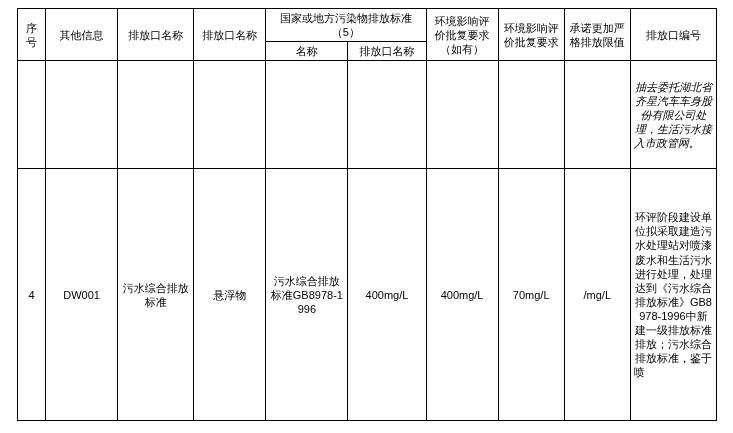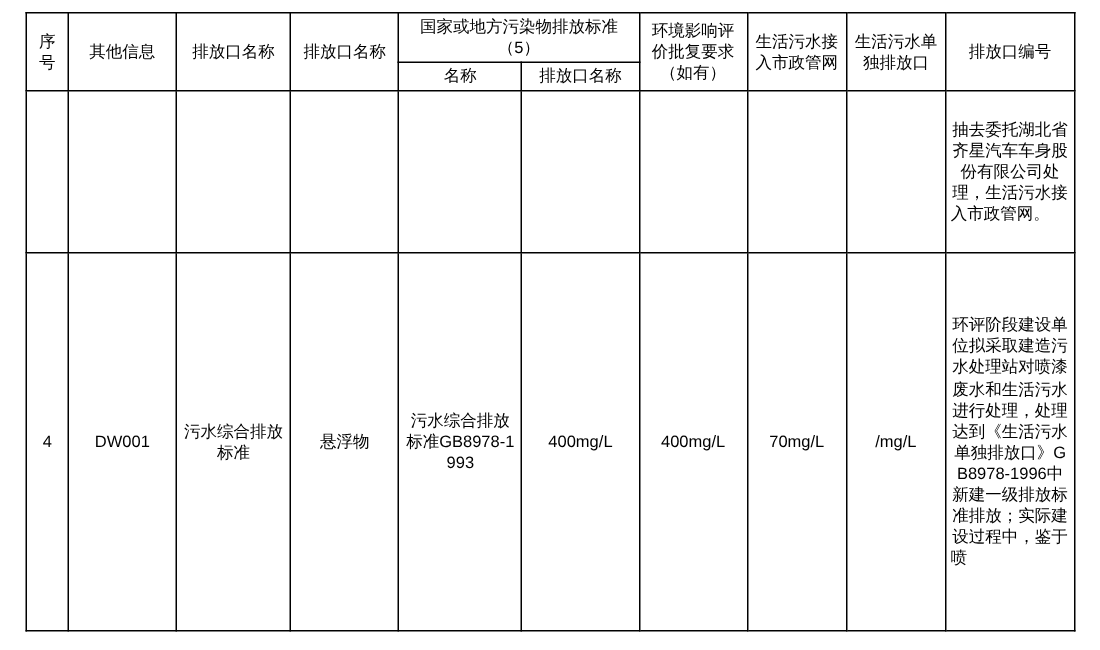--- a/index.html
+++ b/index.html
@@ -57,20 +57,21 @@
 
   .cell-vert-text {
     text-align: justify;
     text-align-last: left;
     vertical-align: top;
     line-height: 1.3;
     padding: 4px 4px;
   }
   .row-first td.col-other-cell {
     height: 108px;
+    font-style: italic;
   }
   .row-main td {
     height: 252px;
   }
   .multi { line-height: 1.3; }
 </style>
 </head>
 <body>
 
 <div id="sheet">
@@ -91,22 +92,22 @@
       <tr>
         <th class="hdr" rowspan="2">
           <span>序</span><br>
           <span>号</span>
         </th>
         <th class="hdr" rowspan="2">其他信息</th>
         <th class="hdr" rowspan="2">排放口名称</th>
         <th class="hdr" rowspan="2">排放口名称</th>
         <th class="hdr" colspan="2">国家或地方污染物排放标准（5）</th>
         <th class="hdr" rowspan="2">环境影响评价批复要求（如有）</th>
-        <th class="hdr" rowspan="2">生活污水接入市政管网</th>
-        <th class="hdr" rowspan="2">生活污水单独排放口</th>
+        <th class="hdr" rowspan="2">环境影响评价批复要求</th>
+        <th class="hdr" rowspan="2">承诺更加严格排放限值</th>
         <th class="hdr" rowspan="2">排放口编号</th>
       </tr>
       <tr>
         <th class="hdr">名称</th>
         <th class="hdr">排放口名称</th>
       </tr>
     </thead>
     <tbody>
       <tr class="row-first">
         <td></td>
@@ -118,22 +119,22 @@
         <td></td>
         <td></td>
         <td></td>
         <td class="cell-vert-text col-other-cell">抽去委托湖北省齐星汽车车身股份有限公司处理，生活污水接入市政管网。</td>
       </tr>
       <tr class="row-main">
         <td>4</td>
         <td>DW001</td>
         <td class="multi">污水综合排放标准</td>
         <td>悬浮物</td>
-        <td class="multi">污水综合排放标准GB8978-1993</td>
+        <td class="multi">污水综合排放标准GB8978-1996</td>
         <td>400mg/L</td>
         <td>400mg/L</td>
         <td>70mg/L</td>
         <td>/mg/L</td>
-        <td class="cell-vert-text">环评阶段建设单位拟采取建造污水处理站对喷漆废水和生活污水进行处理，处理达到《生活污水单独排放口》GB8978-1996中新建一级排放标准排放；实际建设过程中，鉴于喷</td>
+        <td class="cell-vert-text">环评阶段建设单位拟采取建造污水处理站对喷漆废水和生活污水进行处理，处理达到《污水综合排放标准》GB8978-1996中新建一级排放标准排放；污水综合排放标准，鉴于喷</td>
       </tr>
     </tbody>
   </table>
 </div>
 
 </body></html>

